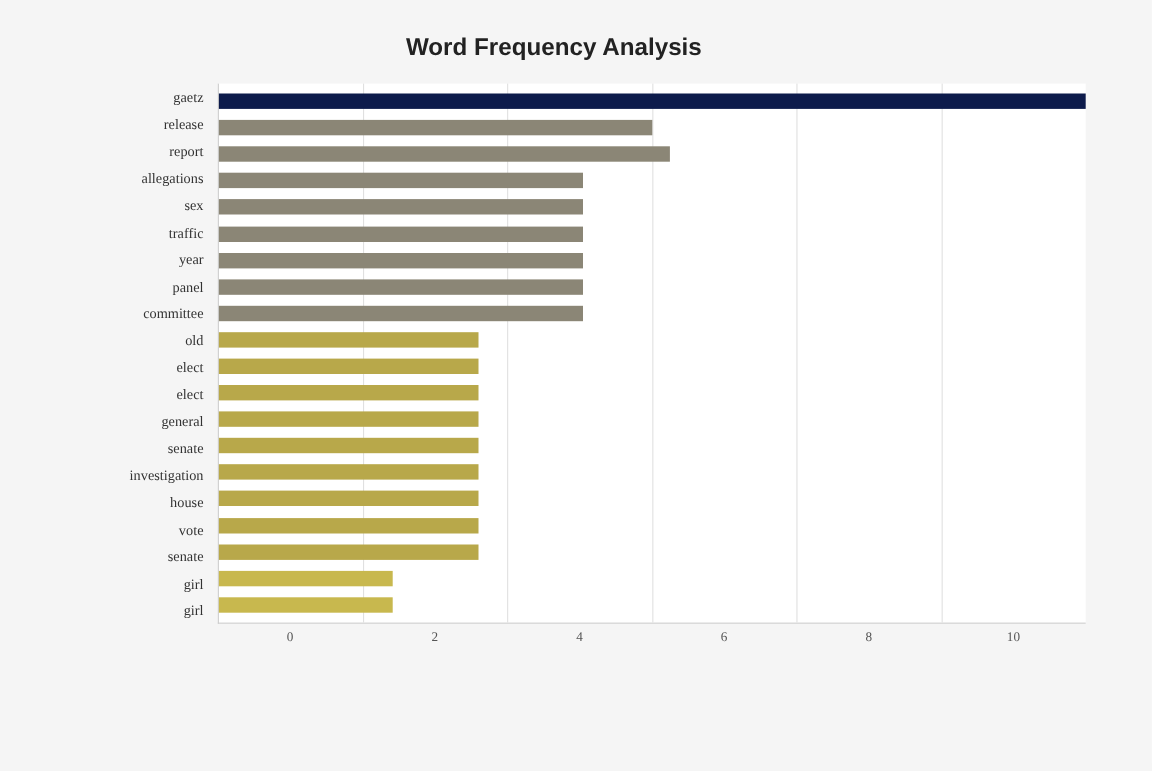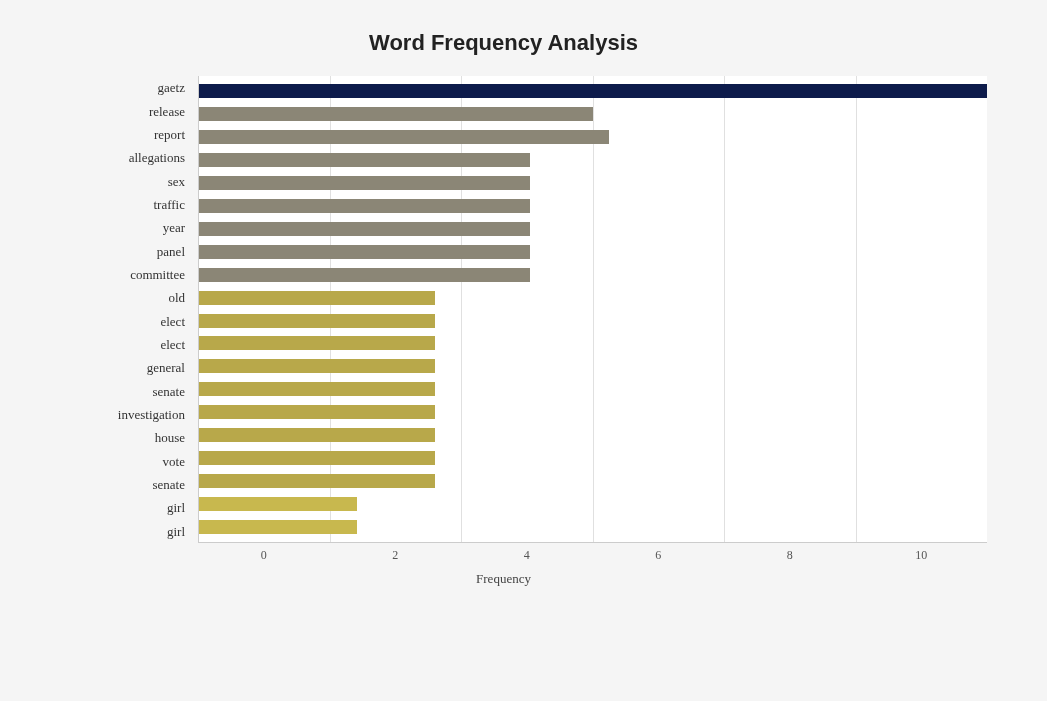--- a/index.html
+++ b/index.html
@@ -214,15 +214,14 @@
       </div>
     </div>
     <div class="x-axis" id="x-axis-container">
         <div class="x-tick">0</div>
         <div class="x-tick">2</div>
         <div class="x-tick">4</div>
         <div class="x-tick">6</div>
         <div class="x-tick">8</div>
         <div class="x-tick">10</div>
       </div>
-    <div class="x-axis-label">Frequency</div>
   </div>
 </div>
 
 </body></html>

